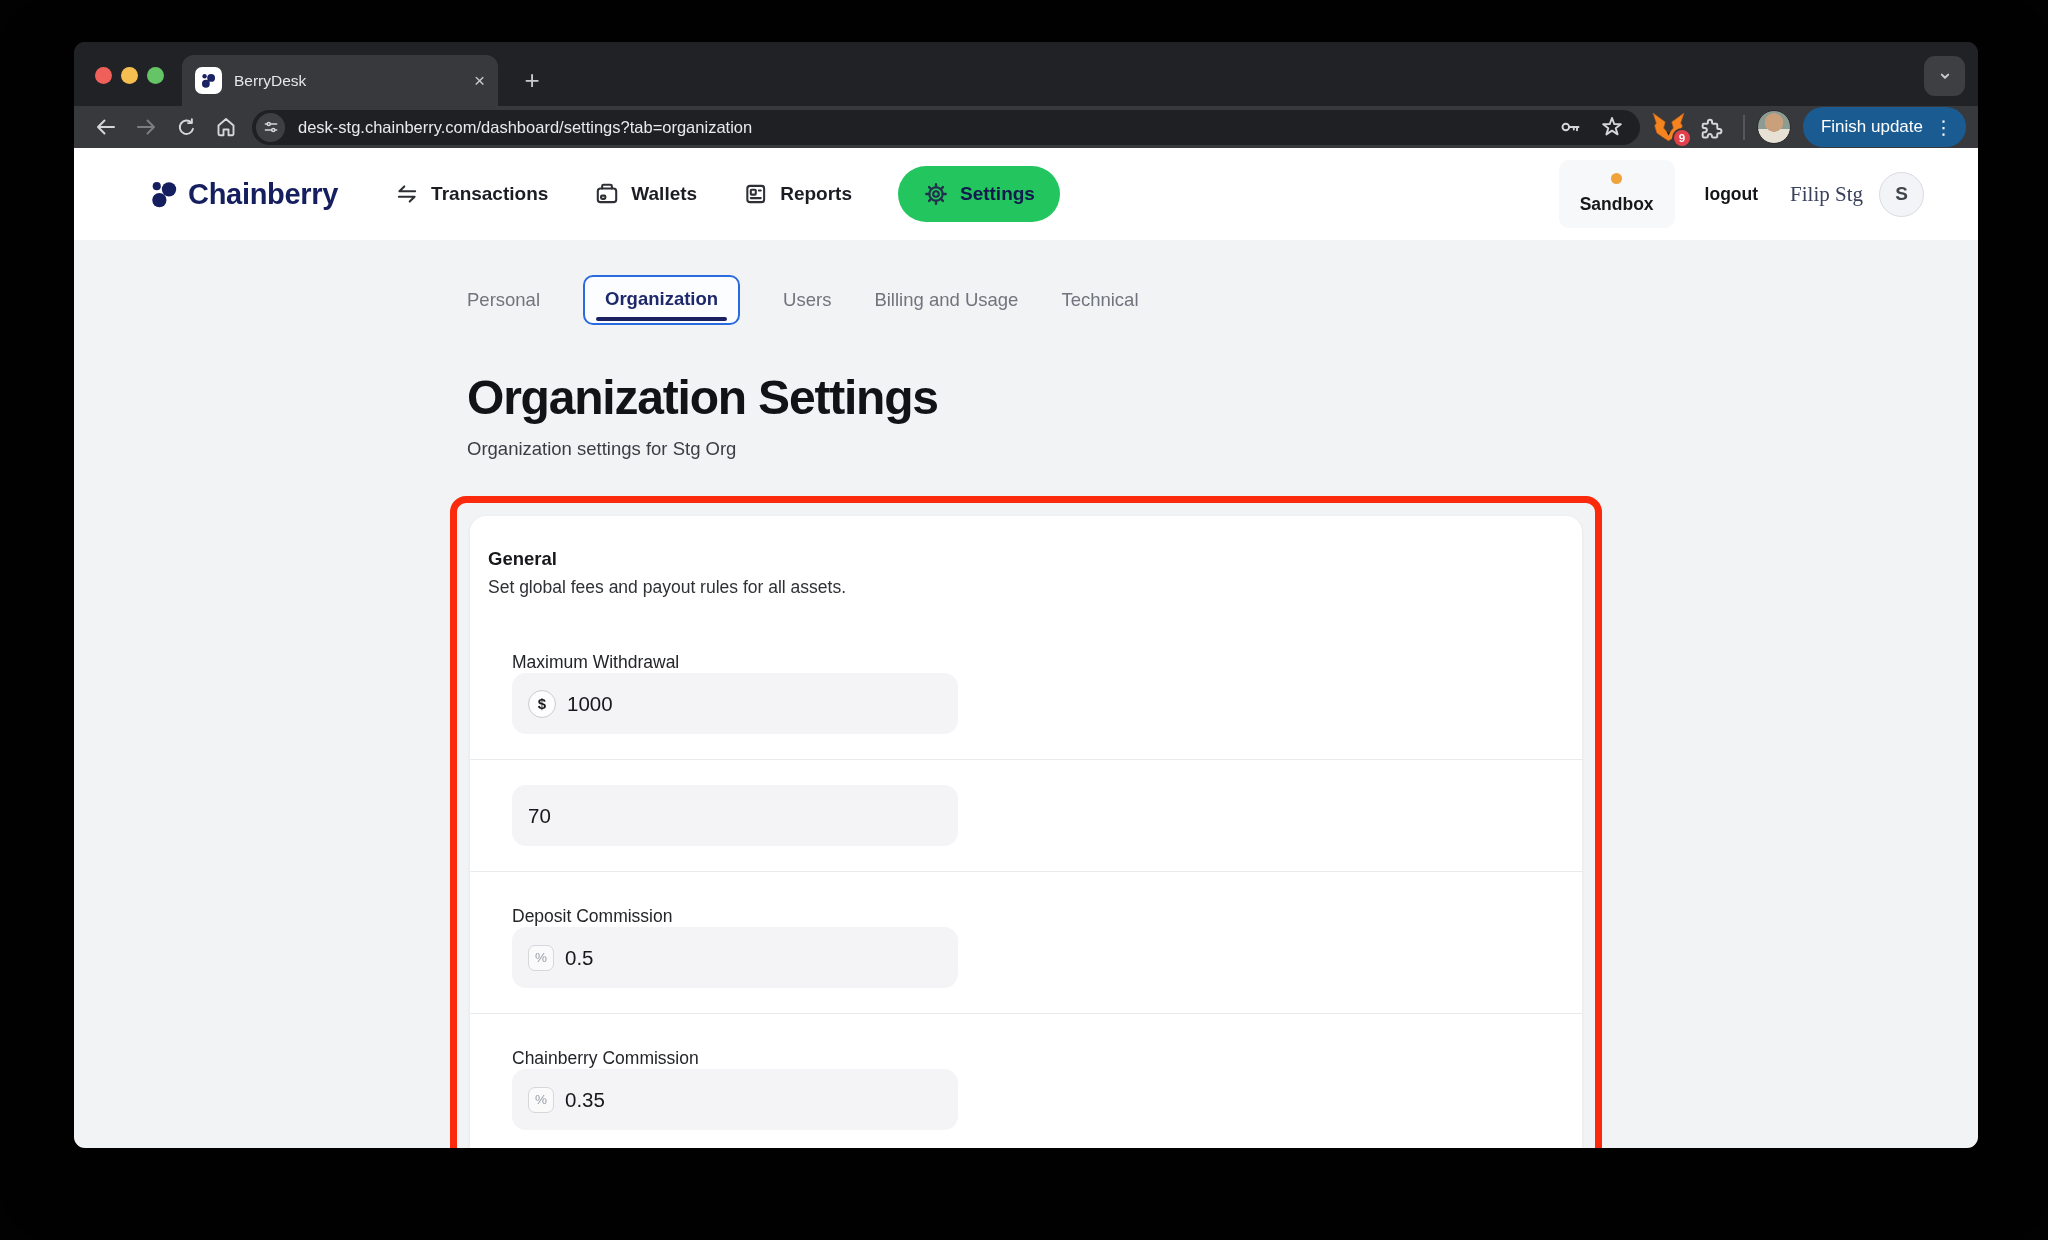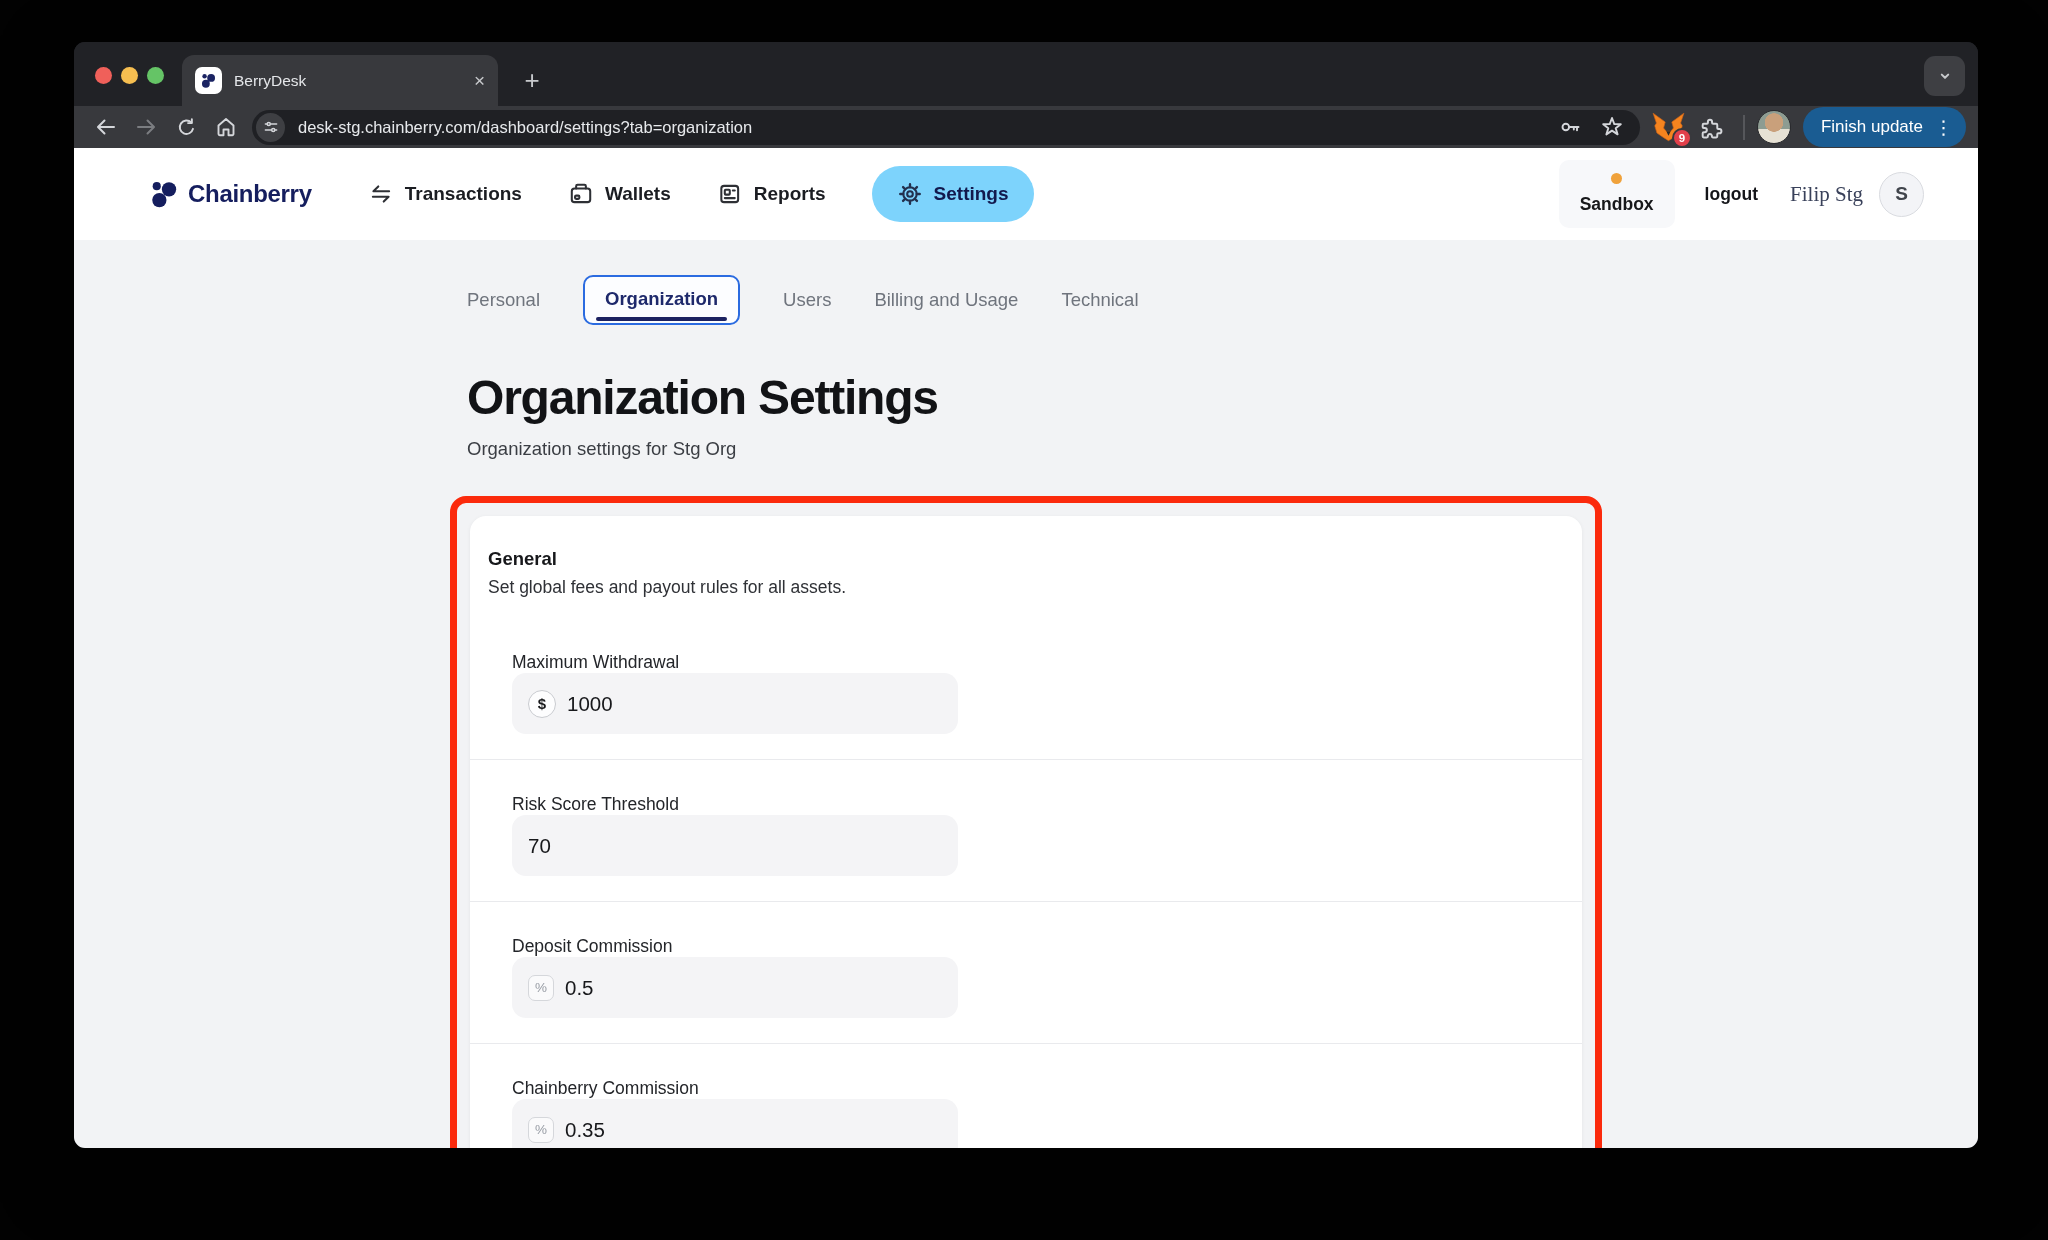--- a/index.html
+++ b/index.html
@@ -47,25 +47,25 @@
      background:radial-gradient(circle at 50% 36%, #c9a07b 0 9px, rgba(0,0,0,0) 9.5px),
                 linear-gradient(180deg,#8d9c92 0 55%, #e6e1d4 55%);
      border:1px solid #2a2b2e;}
   .update{height:40px;border-radius:20px;background:#1a5c92;color:#fff;display:flex;
           align-items:center;padding:0 13px 0 18px;gap:11px;font-size:17px;margin-left:12px;flex:0 0 auto;}
   .update .dots{font-size:19px;line-height:1;}
 
   
   .content{height:1000px;background:#f2f3f5;overflow:hidden;}
   .appnav{height:92px;background:#fff;display:flex;align-items:center;padding:0 54px 0 75px;}
-  .brand{display:flex;align-items:center;gap:8px;font-size:24px;font-weight:800;
+  .brand{display:flex;align-items:center;gap:8px;font-size:29px;font-weight:800;
          color:#151e5e;letter-spacing:-.3px;}
   .navitems{display:flex;align-items:center;margin-left:56px;gap:46px;}
   .navitem{display:flex;align-items:center;gap:11px;font-size:19px;font-weight:600;color:#1b1d22;}
-  .navitem.active{background:#7dd3fc;border-radius:999px;padding:15px 25px;color:#12194d;}
+  .navitem.active{background:#22c55e;border-radius:999px;padding:15px 25px;color:#12194d;}
   .navright{margin-left:auto;display:flex;align-items:center;}
   .sandbox{display:flex;align-items:center;gap:10px;background:#f7f8fa;border-radius:10px;
            padding:13px 21px;font-size:17.5px;font-weight:600;color:#17181a;flex-direction:column;}
   .dot{width:11px;height:11px;border-radius:50%;background:#f0a23b;}
   .logout{margin-left:30px;font-size:17.5px;font-weight:700;color:#141519;}
   .username{margin-left:32px;font-size:21px;color:#39415a;font-family:"Liberation Serif",serif;}
   .s-avatar{margin-left:16px;width:45px;height:45px;border-radius:50%;background:#f3f4f7;
             border:1.5px solid #d9dbe0;display:flex;align-items:center;justify-content:center;
             font-size:19px;font-weight:600;color:#41454c;box-sizing:border-box;}
 
@@ -275,21 +275,20 @@
 
             <div class="frow">
               <span class="flabel">Maximum Withdrawal</span>
               <div class="finput">
                 <span class="unit-circle">$</span>
                 <span class="fvalue">1000</span>
               </div>
             </div>
 
             <div class="frow">
-              <span class="flabel">Risk Score Threshold</span>
               <div class="finput">
                 <span class="fvalue">70</span>
               </div>
             </div>
 
             <div class="frow">
               <span class="flabel">Deposit Commission</span>
               <div class="finput">
                 <span class="unit-square">%</span>
                 <span class="fvalue">0.5</span>

